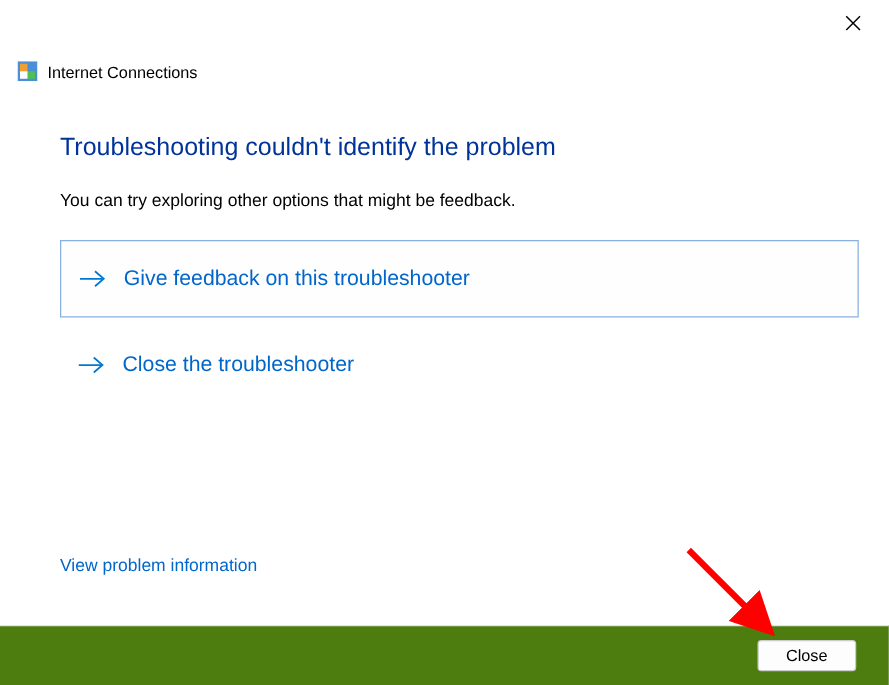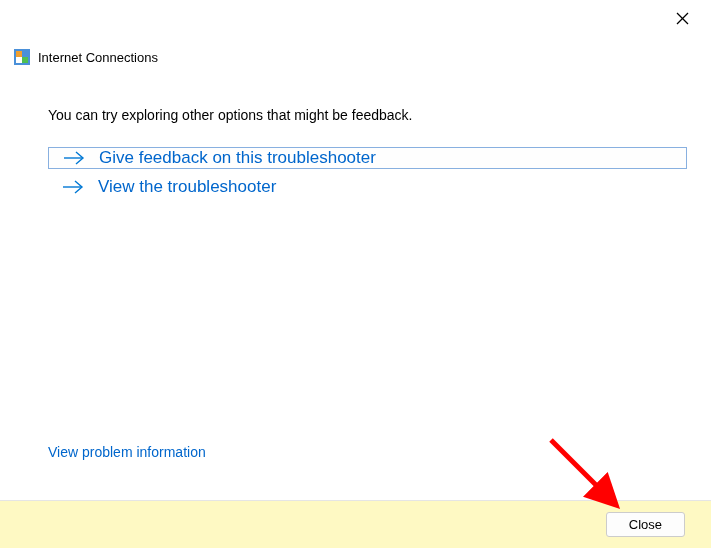--- a/index.html
+++ b/index.html
@@ -65,21 +65,21 @@
     }
     .subtext {
       font-size: 14px;
       color: #000;
       margin-bottom: 24px;
     }
     .option {
       display: flex;
       align-items: center;
       gap: 14px;
-      padding: 0 14px;
+      padding: 20px 14px;
       margin-bottom: 8px;
       cursor: pointer;
     }
     .option.selected {
       border: 1px solid #88b0e0;
       background: #fefefe;
     }
     .option-arrow {
       color: #0078d4;
       flex-shrink: 0;
@@ -96,21 +96,21 @@
       color: #0066cc;
       font-size: 14px;
       cursor: pointer;
     }
     .footer {
       position: absolute;
       bottom: 0;
       left: 0;
       right: 0;
       height: 48px;
-      background: #fef9c3;
+      background: #4d7c0f;
       border-top: 1px solid #e5e5e5;
       display: flex;
       justify-content: flex-end;
       align-items: center;
       padding-right: 26px;
     }
     .close-btn {
       background: #fdfdfd;
       border: 1px solid #ccc;
       border-radius: 3px;
@@ -142,36 +142,37 @@
   <svg class="header-icon" width="16" height="16" viewBox="0 0 16 16">
     <rect x="0" y="0" width="16" height="16" fill="#4a90d9"></rect>
     <rect x="2" y="2" width="6" height="6" fill="#f0a030"></rect>
     <rect x="8" y="8" width="6" height="6" fill="#50c050"></rect>
     <rect x="2" y="8" width="6" height="6" fill="#ffffff"></rect>
   </svg>
   <span class="header-title">Internet Connections</span>
 </div>
 
 <div class="content">
+  <h1 class="heading">Troubleshooting couldn't identify the problem</h1>
   <p class="subtext">You can try exploring other options that might be feedback.</p>
 
   <div class="option selected">
     <svg class="option-arrow" width="22" height="16" viewBox="0 0 22 16">
       <line x1="1" y1="8" x2="19" y2="8" stroke="#0078d4" stroke-width="1.4"></line>
       <polyline points="13,2 20,8 13,14" fill="none" stroke="#0078d4" stroke-width="1.4"></polyline>
     </svg>
     <span class="option-text">Give feedback on this troubleshooter</span>
   </div>
 
   <div class="option">
     <svg class="option-arrow" width="22" height="16" viewBox="0 0 22 16">
       <line x1="1" y1="8" x2="19" y2="8" stroke="#0078d4" stroke-width="1.4"></line>
       <polyline points="13,2 20,8 13,14" fill="none" stroke="#0078d4" stroke-width="1.4"></polyline>
     </svg>
-    <span class="option-text">View the troubleshooter</span>
+    <span class="option-text">Close the troubleshooter</span>
   </div>
 </div>
 
 <a class="detailed-link">View problem information</a>
 
 <div class="footer">
   <button class="close-btn">Close</button>
 </div>
 
 <svg class="annotation-arrow" width="90" height="90" viewBox="0 0 90 90">

